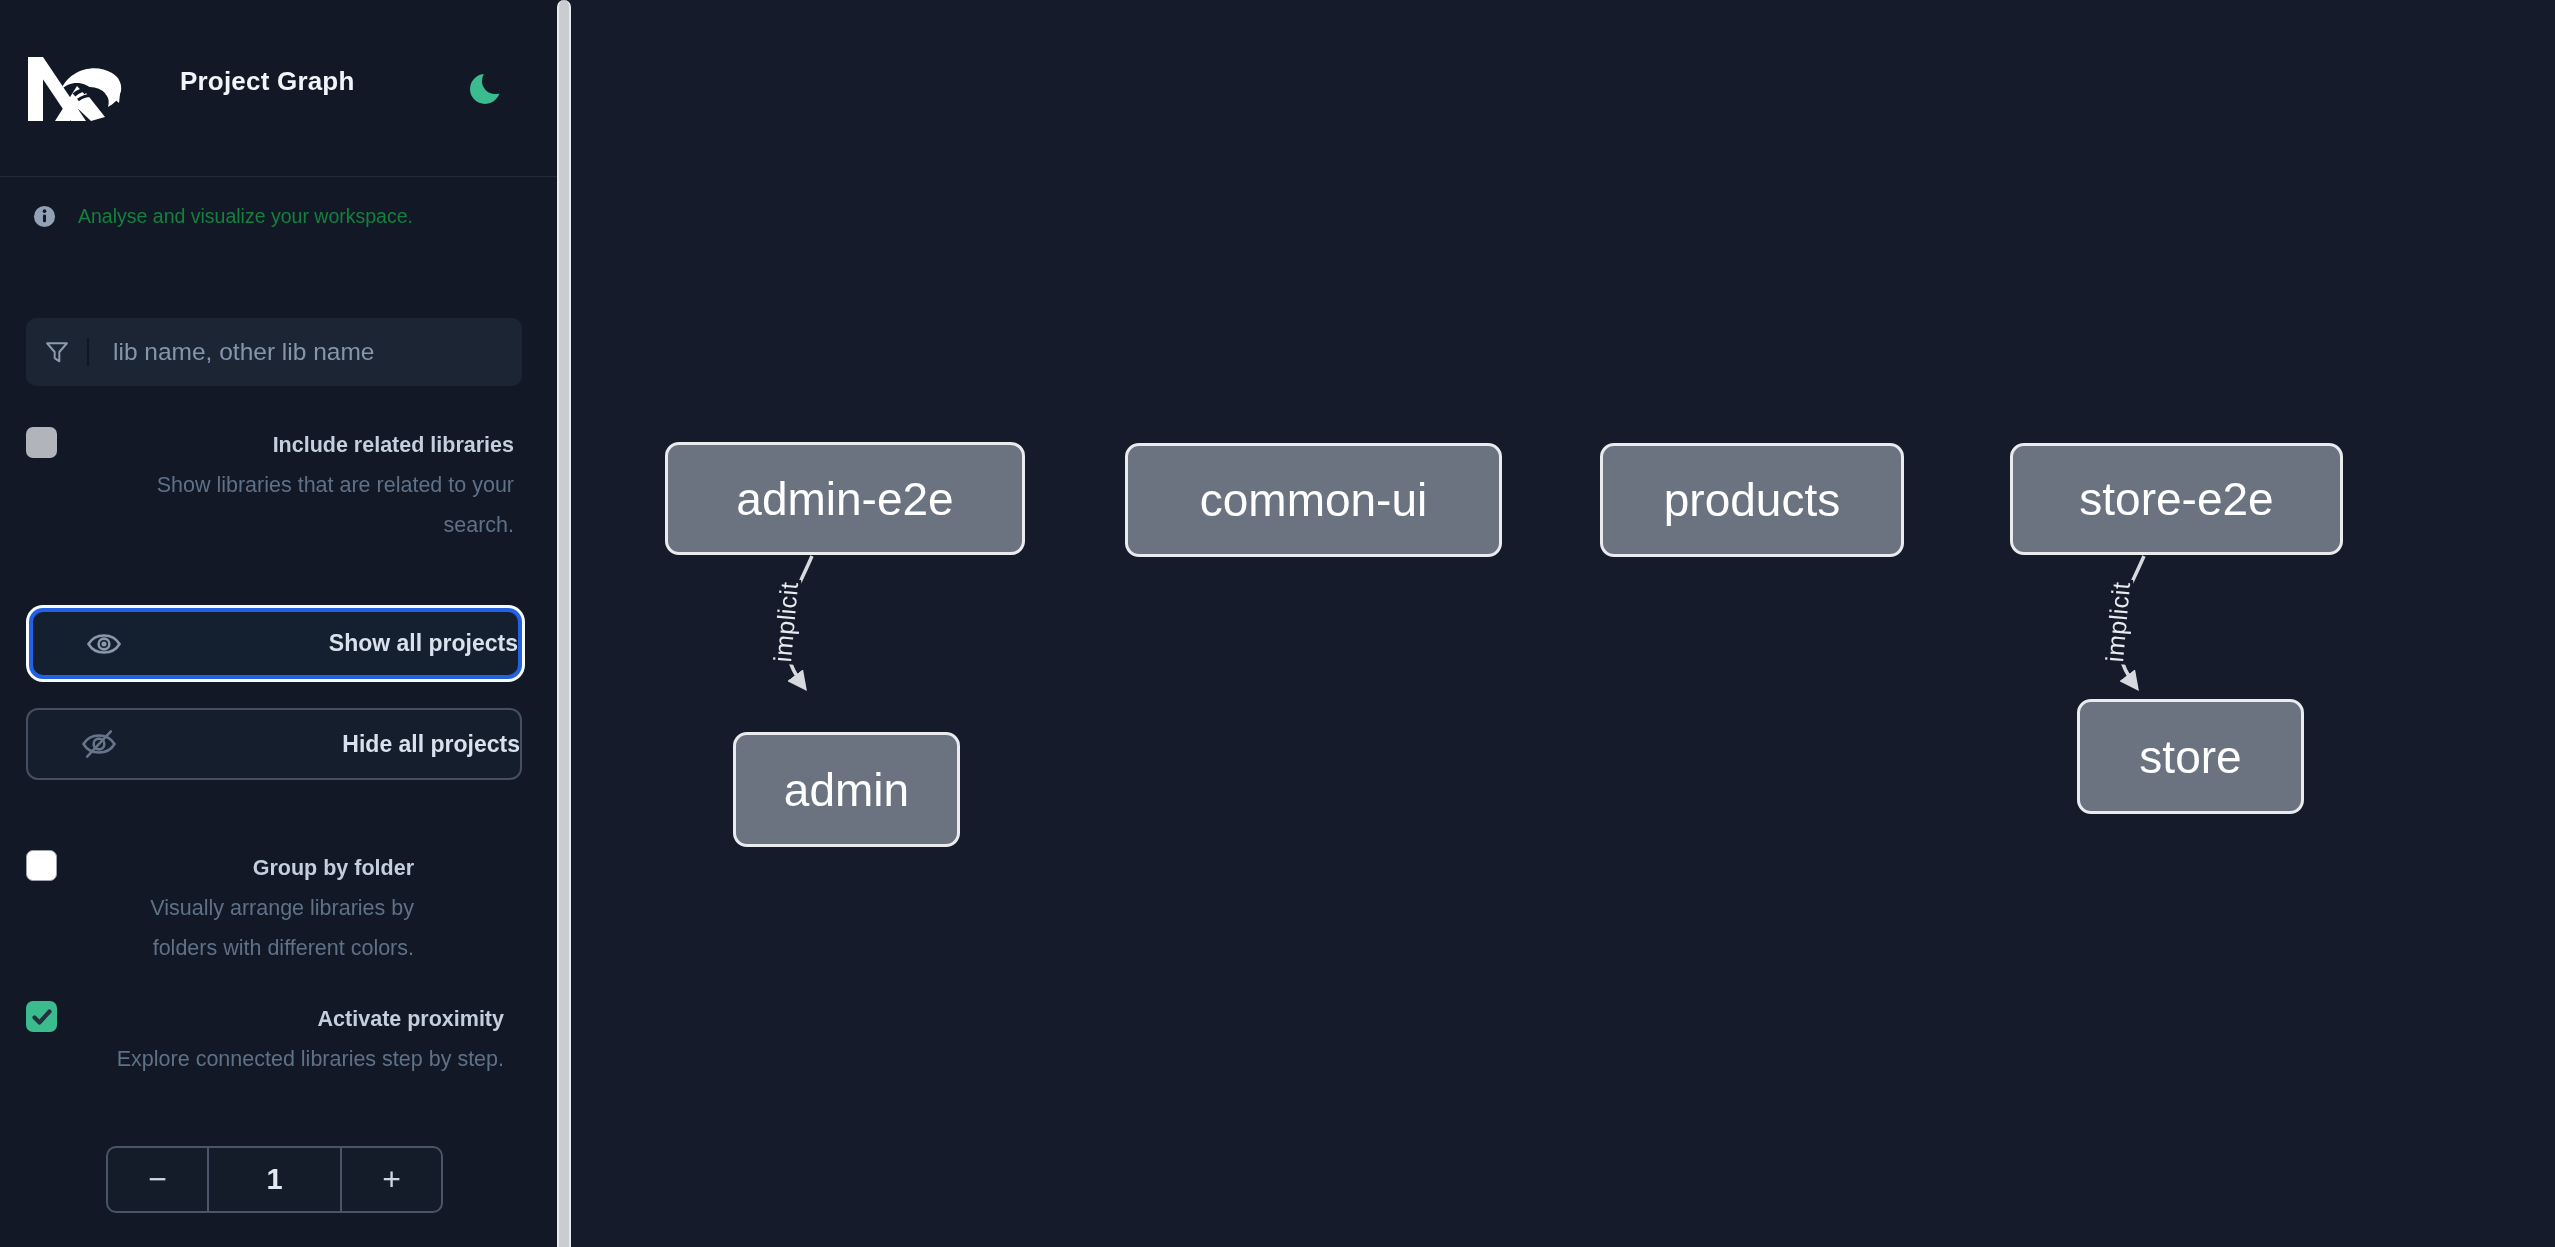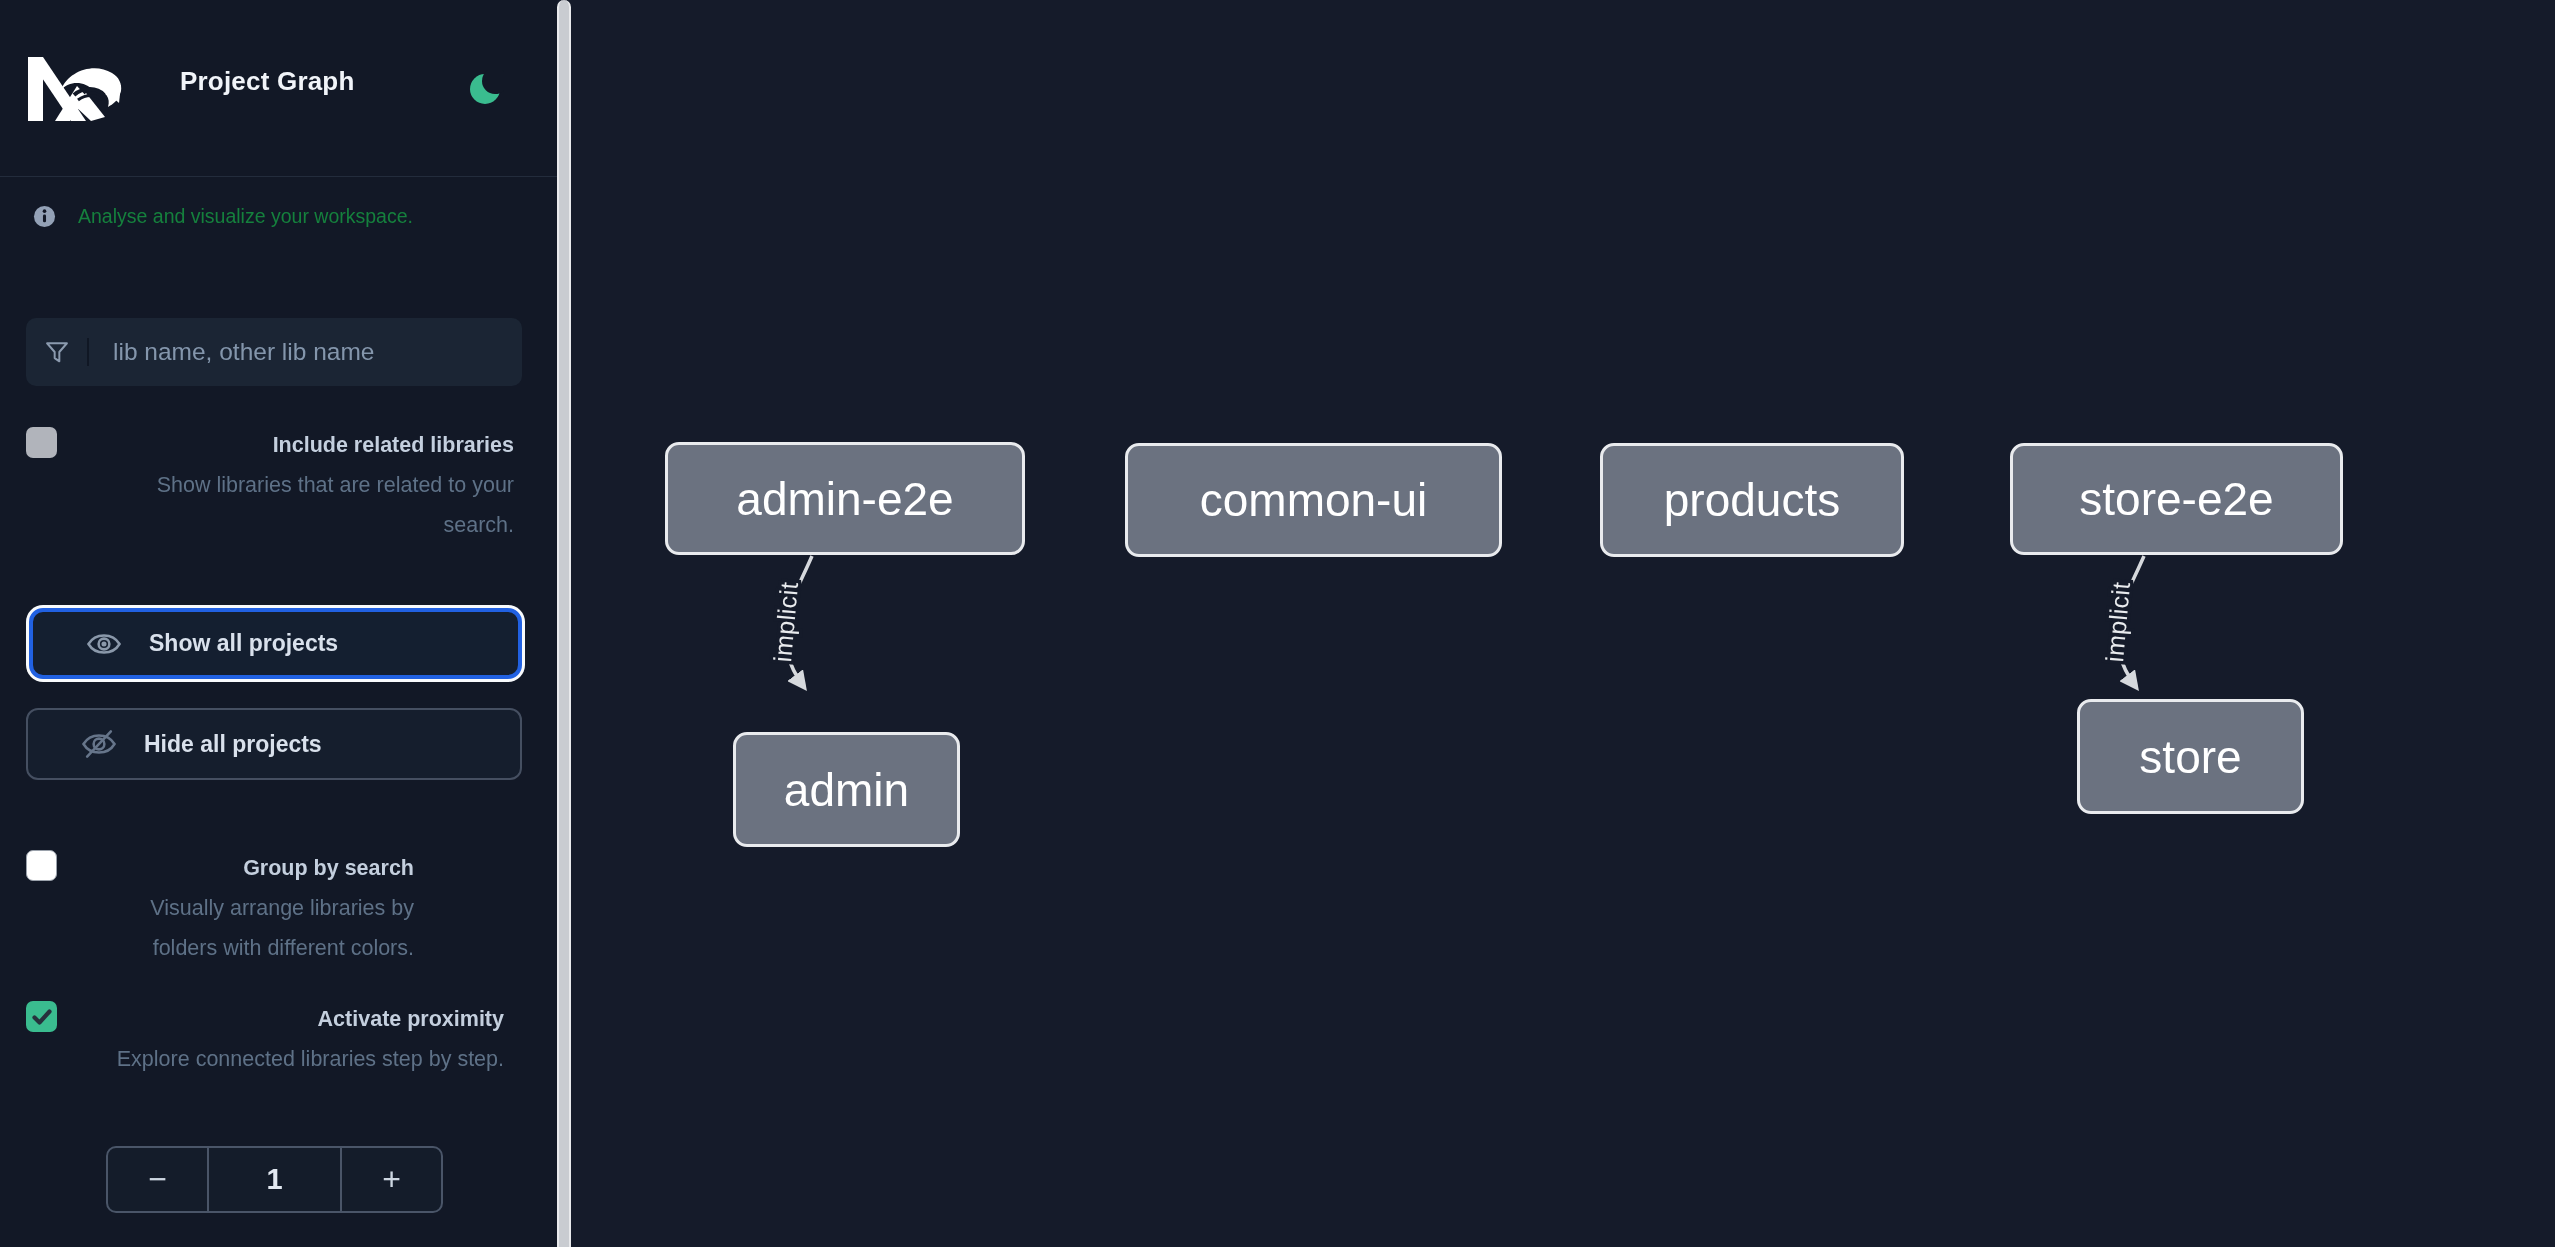--- a/index.html
+++ b/index.html
@@ -35,21 +35,21 @@
   .box-green { background:#3abc8f; }
   .opt-texts { display:flex; flex-direction:column; }
   .opt-label { font-size:21.5px; font-weight:700; color:#c4cfde; line-height:40px; cursor:pointer; }
   .opt-desc { font-size:21.5px; color:#5e7187; line-height:40px; }
   .desc-w1 { width:430px; }
   .desc-w2 { width:330px; }
   .desc-w3 { width:420px; }
 
   .sb-btn { position:absolute; left:26px; width:496px; height:72px; border-radius:12px;
     background:#151e2d; border:2px solid #454f61; display:flex; align-items:center;
-    padding-left:52px; gap:26px; cursor:pointer; color:#d9e1ec; font-size:23px; font-weight:700; }
+    padding-left:52px; gap:26px; cursor:pointer; color:#d9e1ec; font-size:23px; font-weight:700;justify-content:space-between; }
   .sb-btn.focused { left:29px; width:493px; height:71px; background:#141f30;
     border:4px solid #2161e2; box-shadow:0 0 0 3px #f8fafc; border-radius:14px; }
   .btn-icon { width:38px; height:38px; }
 
   .stepper { position:absolute; left:106px; top:1146px; width:337px; height:67px;
     border:2px solid #4a5568; border-radius:10px; display:flex; background:#141c2a; overflow:hidden; }
   .step-btn { width:99px; display:flex; align-items:center; justify-content:center;
     color:#cdd6e1; font-size:32px; cursor:pointer; }
   .step-value { flex:1; display:flex; align-items:center; justify-content:center;
     color:#e2e8f1; font-size:29px; font-weight:600; border-left:2px solid #4a5568; border-right:2px solid #4a5568; }
@@ -128,21 +128,21 @@
       <path d="M2.2 12 C6.5 4.8 17.5 4.8 21.8 12 C17.5 19.2 6.5 19.2 2.2 12 Z"></path>
       <circle cx="12" cy="12" r="3.4"></circle>
       <line x1="4.5" y1="20" x2="19.5" y2="4" stroke-linecap="round"></line>
     </svg>
     <span>Hide all projects</span>
   </button>
 
   <div class="opt" style="top:848px">
     <div class="opt-box box-white"></div>
     <div class="opt-texts">
-      <span class="opt-label">Group by search</span>
+      <span class="opt-label">Group by folder</span>
       <span class="opt-desc desc-w2">Visually arrange libraries by folders with different colors.</span>
     </div>
   </div>
 
   <div class="opt" style="top:999px">
     <div class="opt-box box-green">
       <svg width="24" height="24" viewBox="0 0 24 24" fill="none" stroke="#27313d" stroke-width="4.2" stroke-linecap="round" stroke-linejoin="round">
         <path d="M4.5 12.5 L9.5 17.5 L19.5 6.5"></path>
       </svg>
     </div>

